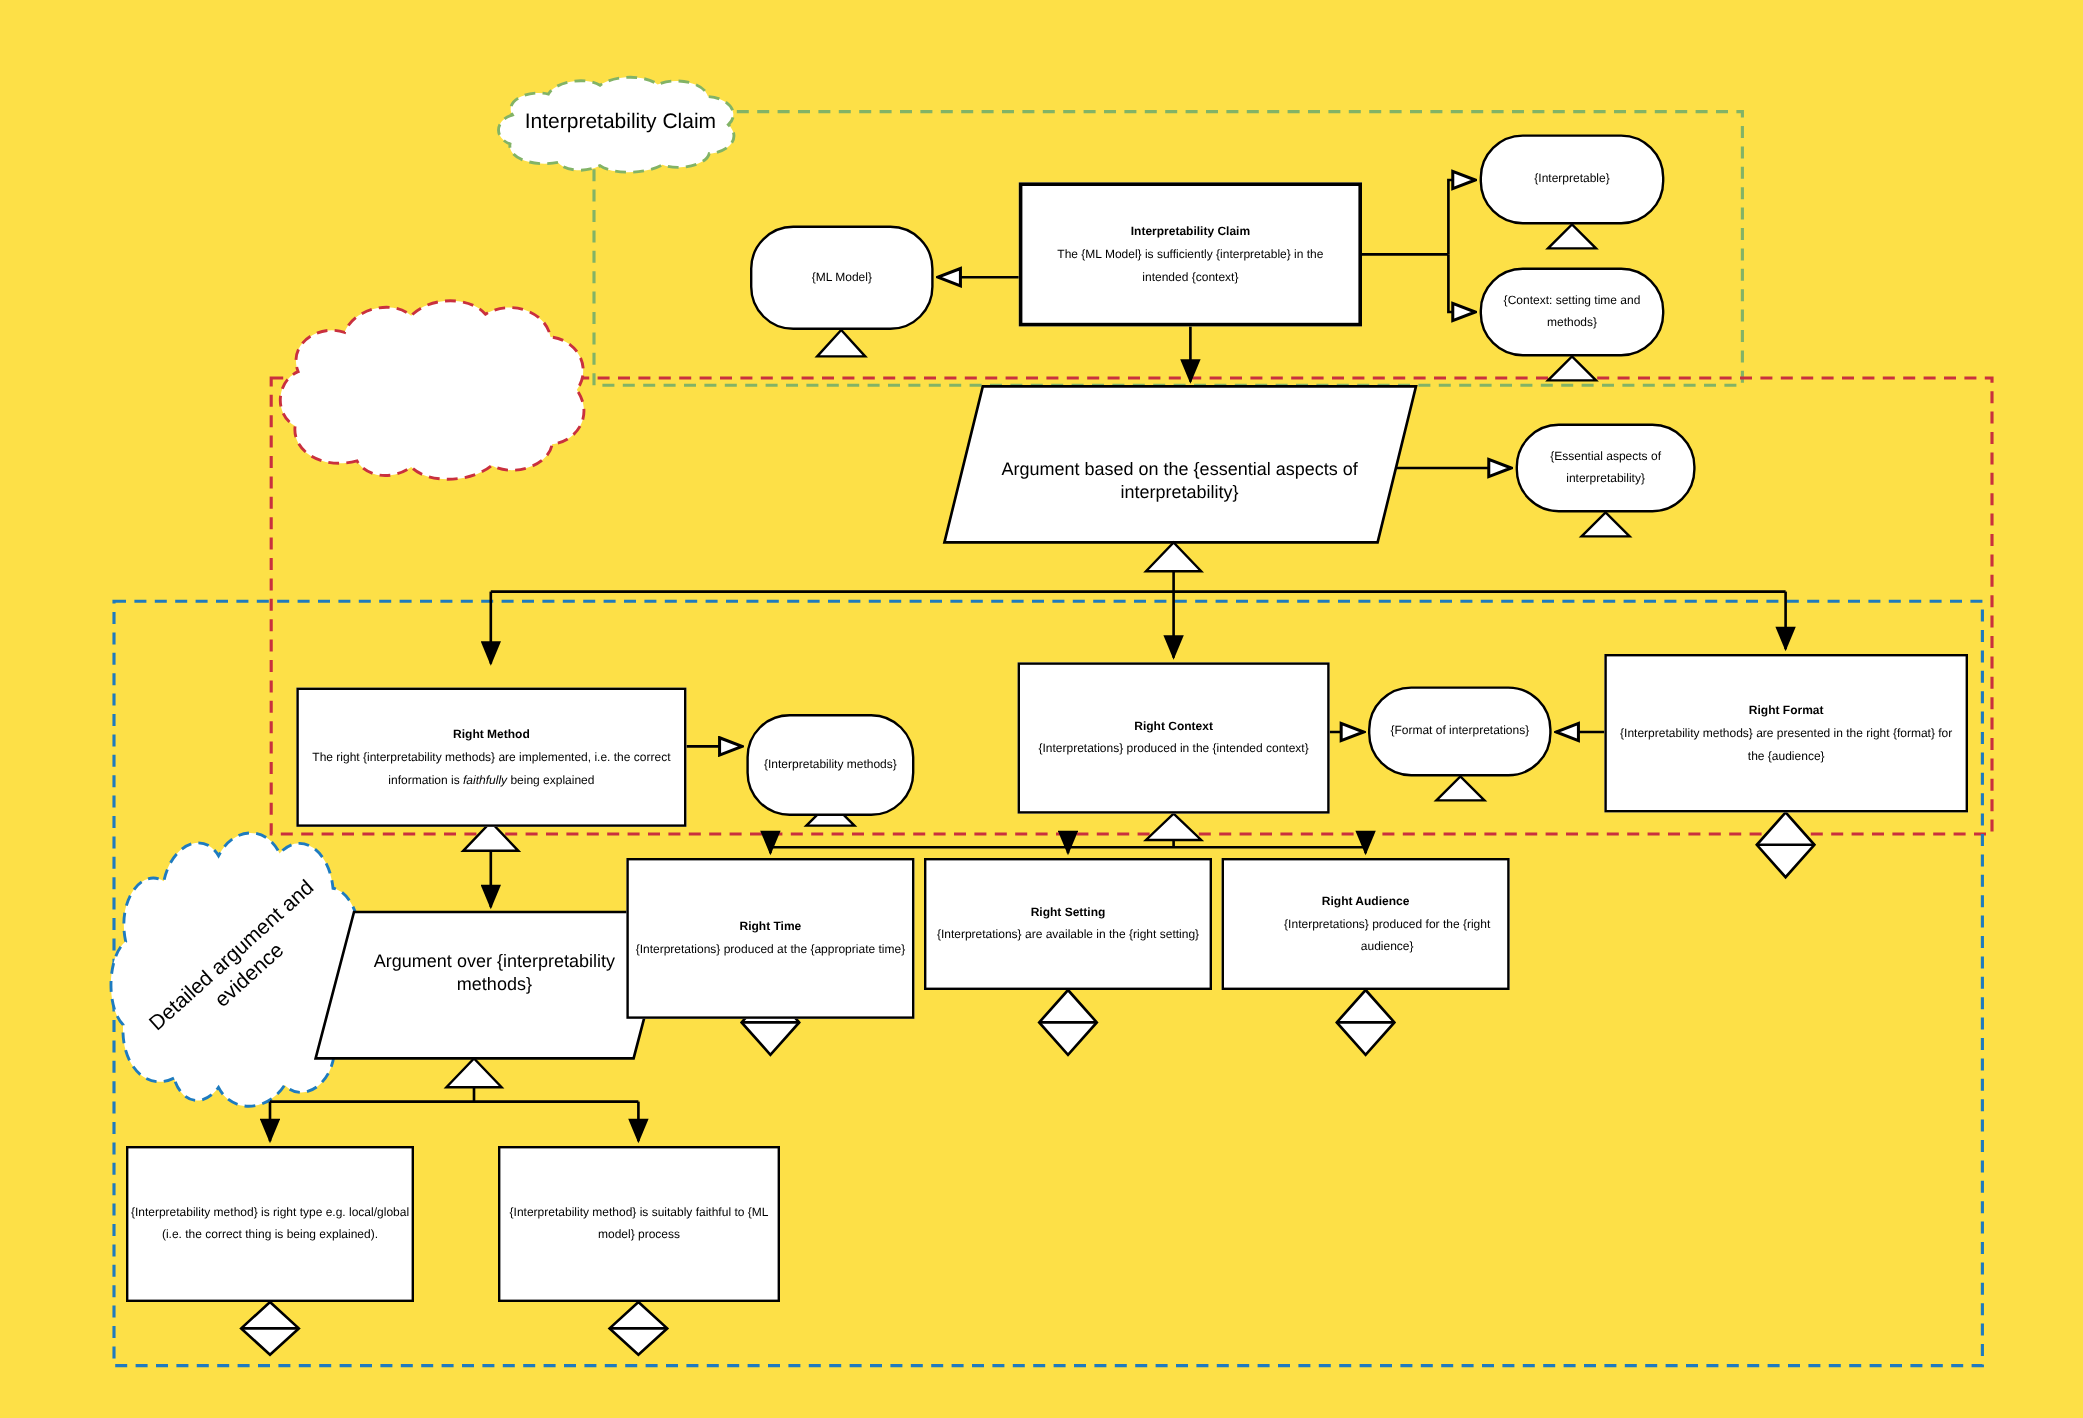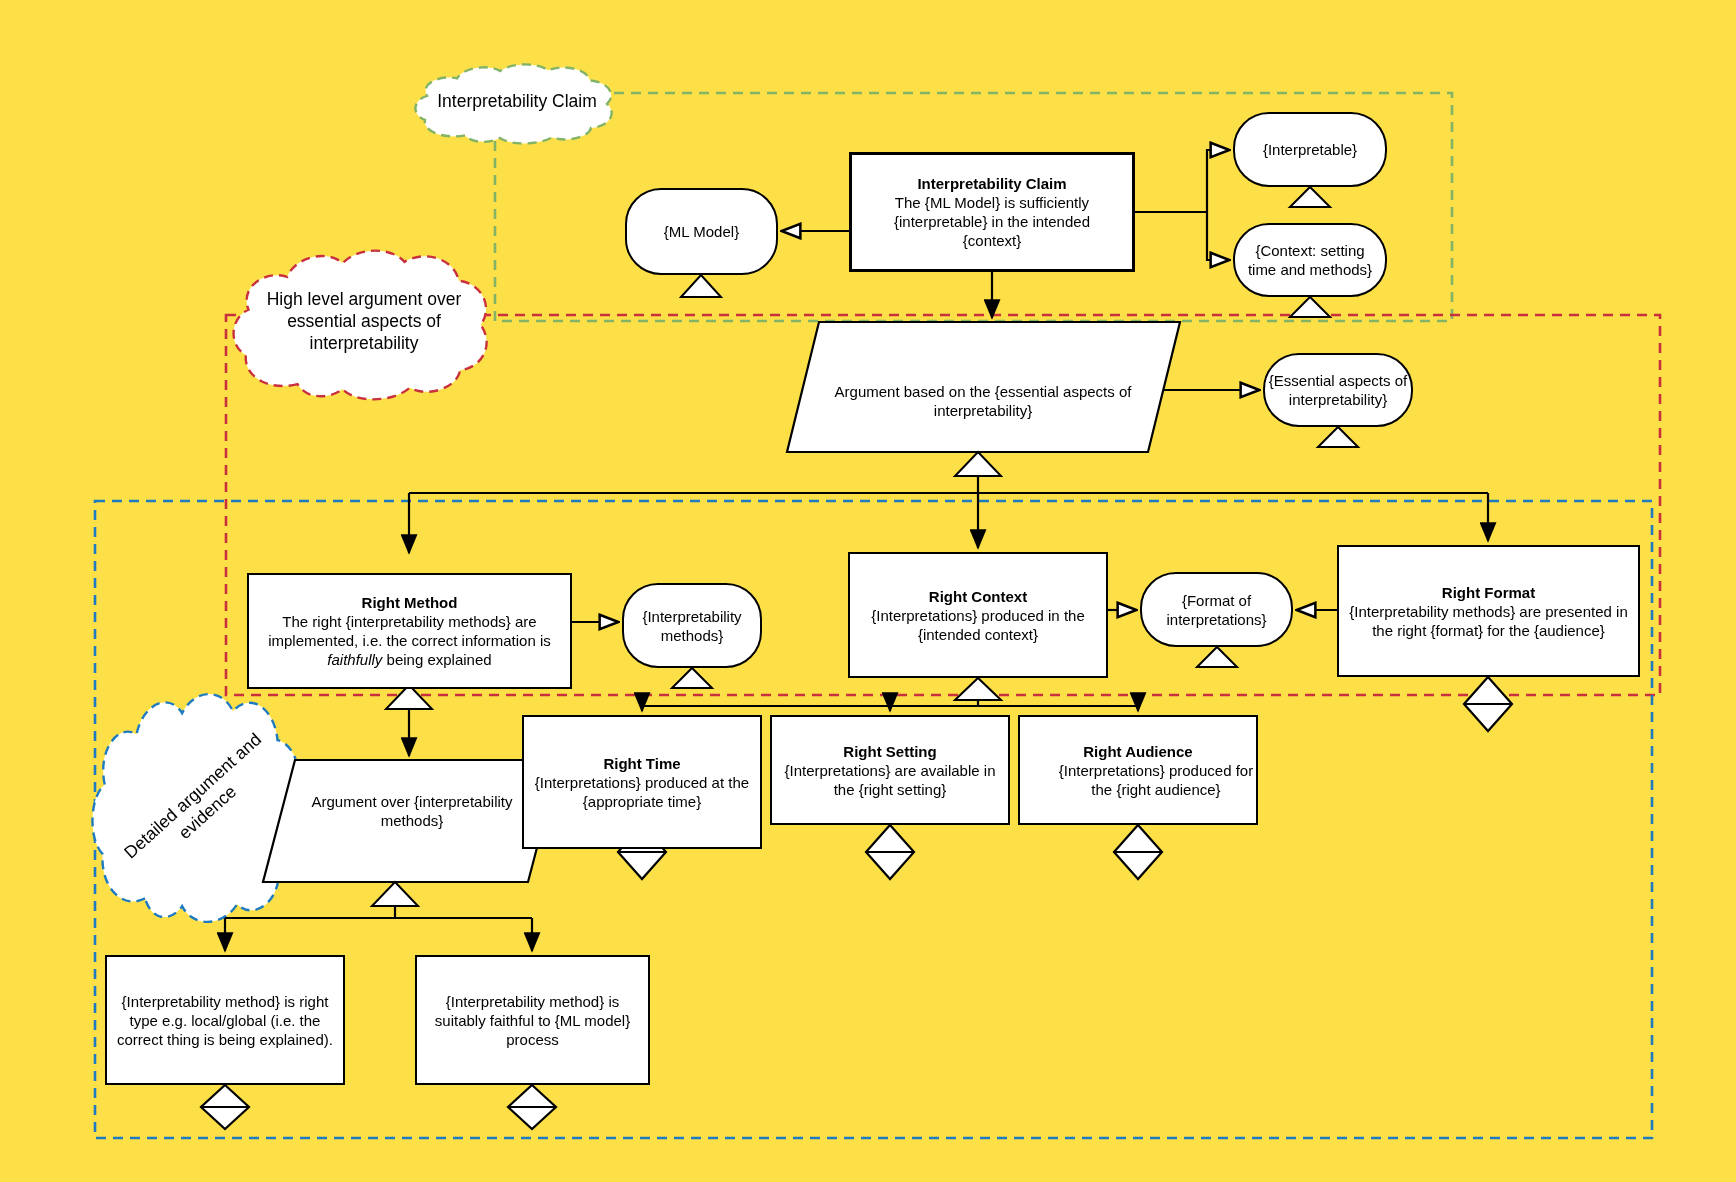--- a/index.html
+++ b/index.html
@@ -1,21 +1,21 @@
 <!DOCTYPE html>
 <html><head>
 <meta charset="utf-8">
 <style>
   html,body{margin:0;padding:0;background:#fff;}
   #canvas{position:relative;width:1736px;height:1182px;background:#fde047;overflow:hidden;
           font-family:"Liberation Sans", sans-serif;color:#000;}
   #wires{position:absolute;left:0;top:0;}
   .node{position:absolute;box-sizing:border-box;border:2px solid #000;background:#fff;
         display:flex;flex-direction:column;align-items:center;justify-content:center;
-        text-align:center;font-size:15px;line-height:19px;padding:4px;}
+        text-align:center;font-size:10px;line-height:19px;padding:4px;}
   .thick{border-width:3px;}
   .stadium{border-radius:36px;}
   .title{font-weight:bold;}
   .txt{position:absolute;text-align:center;font-size:15px;line-height:19px;}
   .cloudlabel{font-size:17.5px;line-height:22px;text-align:center;position:absolute;}
   .rot{transform:rotate(-42deg);}
 </style>
 </head>
 <body>
 
@@ -118,25 +118,20 @@
           <line x1="201" y1="1107" x2="249" y2="1107"></line>
     </g>
     <g>
       <polygon points="532,1085 556,1107 532,1129 508,1107"></polygon>
           <line x1="508" y1="1107" x2="556" y2="1107"></line>
     </g>
   </g>
 </svg>
 
 <div class="cloudlabel" style="left:423px;top:90px;width:188px;">Interpretability Claim</div>
-<div class="cloudlabel" style="left:243px;top:288px;width:242px;">
-  <div>High level argument over</div>
-  <div>essential aspects of</div>
-  <div>interpretability</div>
-</div>
 <div class="cloudlabel rot" style="left:100px;top:782px;width:200px;">Detailed argument and evidence</div>
 
 <div class="node thick" style="left:849px;top:152px;width:286px;height:120px;">
   <div class="title">Interpretability Claim</div>
   <div style="width:252px;">The {ML Model} is sufficiently {interpretable} in the intended {context}</div>
 </div>
 
 <div class="node" style="left:247px;top:573px;width:325px;height:116px;">
   <div class="title">Right Method</div>
   <div style="width:313px;"><span>The right {interpretability methods} are implemented, i.e. the correct information is </span><i>faithfully</i><span> being explained</span></div>
@@ -180,21 +175,21 @@
 </div>
 <div class="node stadium" style="left:1233px;top:112px;width:154px;height:75px;">
   <div>{Interpretable}</div>
 </div>
 <div class="node stadium" style="left:1233px;top:223px;width:154px;height:74px;padding:2px 8px;">
   <div>{Context: setting time and methods}</div>
 </div>
 <div class="node stadium" style="left:1263px;top:353px;width:150px;height:74px;padding:2px;">
   <div style="width:146px;">{Essential aspects of interpretability}</div>
 </div>
-<div class="node stadium" style="left:622px;top:583px;width:140px;height:85px;padding:2px;">
+<div class="node stadium" style="left:622px;top:595px;width:140px;height:85px;padding:2px;">
   <div style="width:134px;">{Interpretability methods}</div>
 </div>
 <div class="node stadium" style="left:1140px;top:572px;width:153px;height:75px;padding:2px;">
   <div style="width:147px;">{Format of interpretations}</div>
 </div>
 
 <div class="txt" style="left:818px;top:366px;width:330px;margin-top:16px;">Argument based on the {essential aspects of interpretability}</div>
 <div class="txt" style="left:297px;top:792px;width:230px;text-align:center;">Argument over {interpretability methods}</div>
 
 </div>

